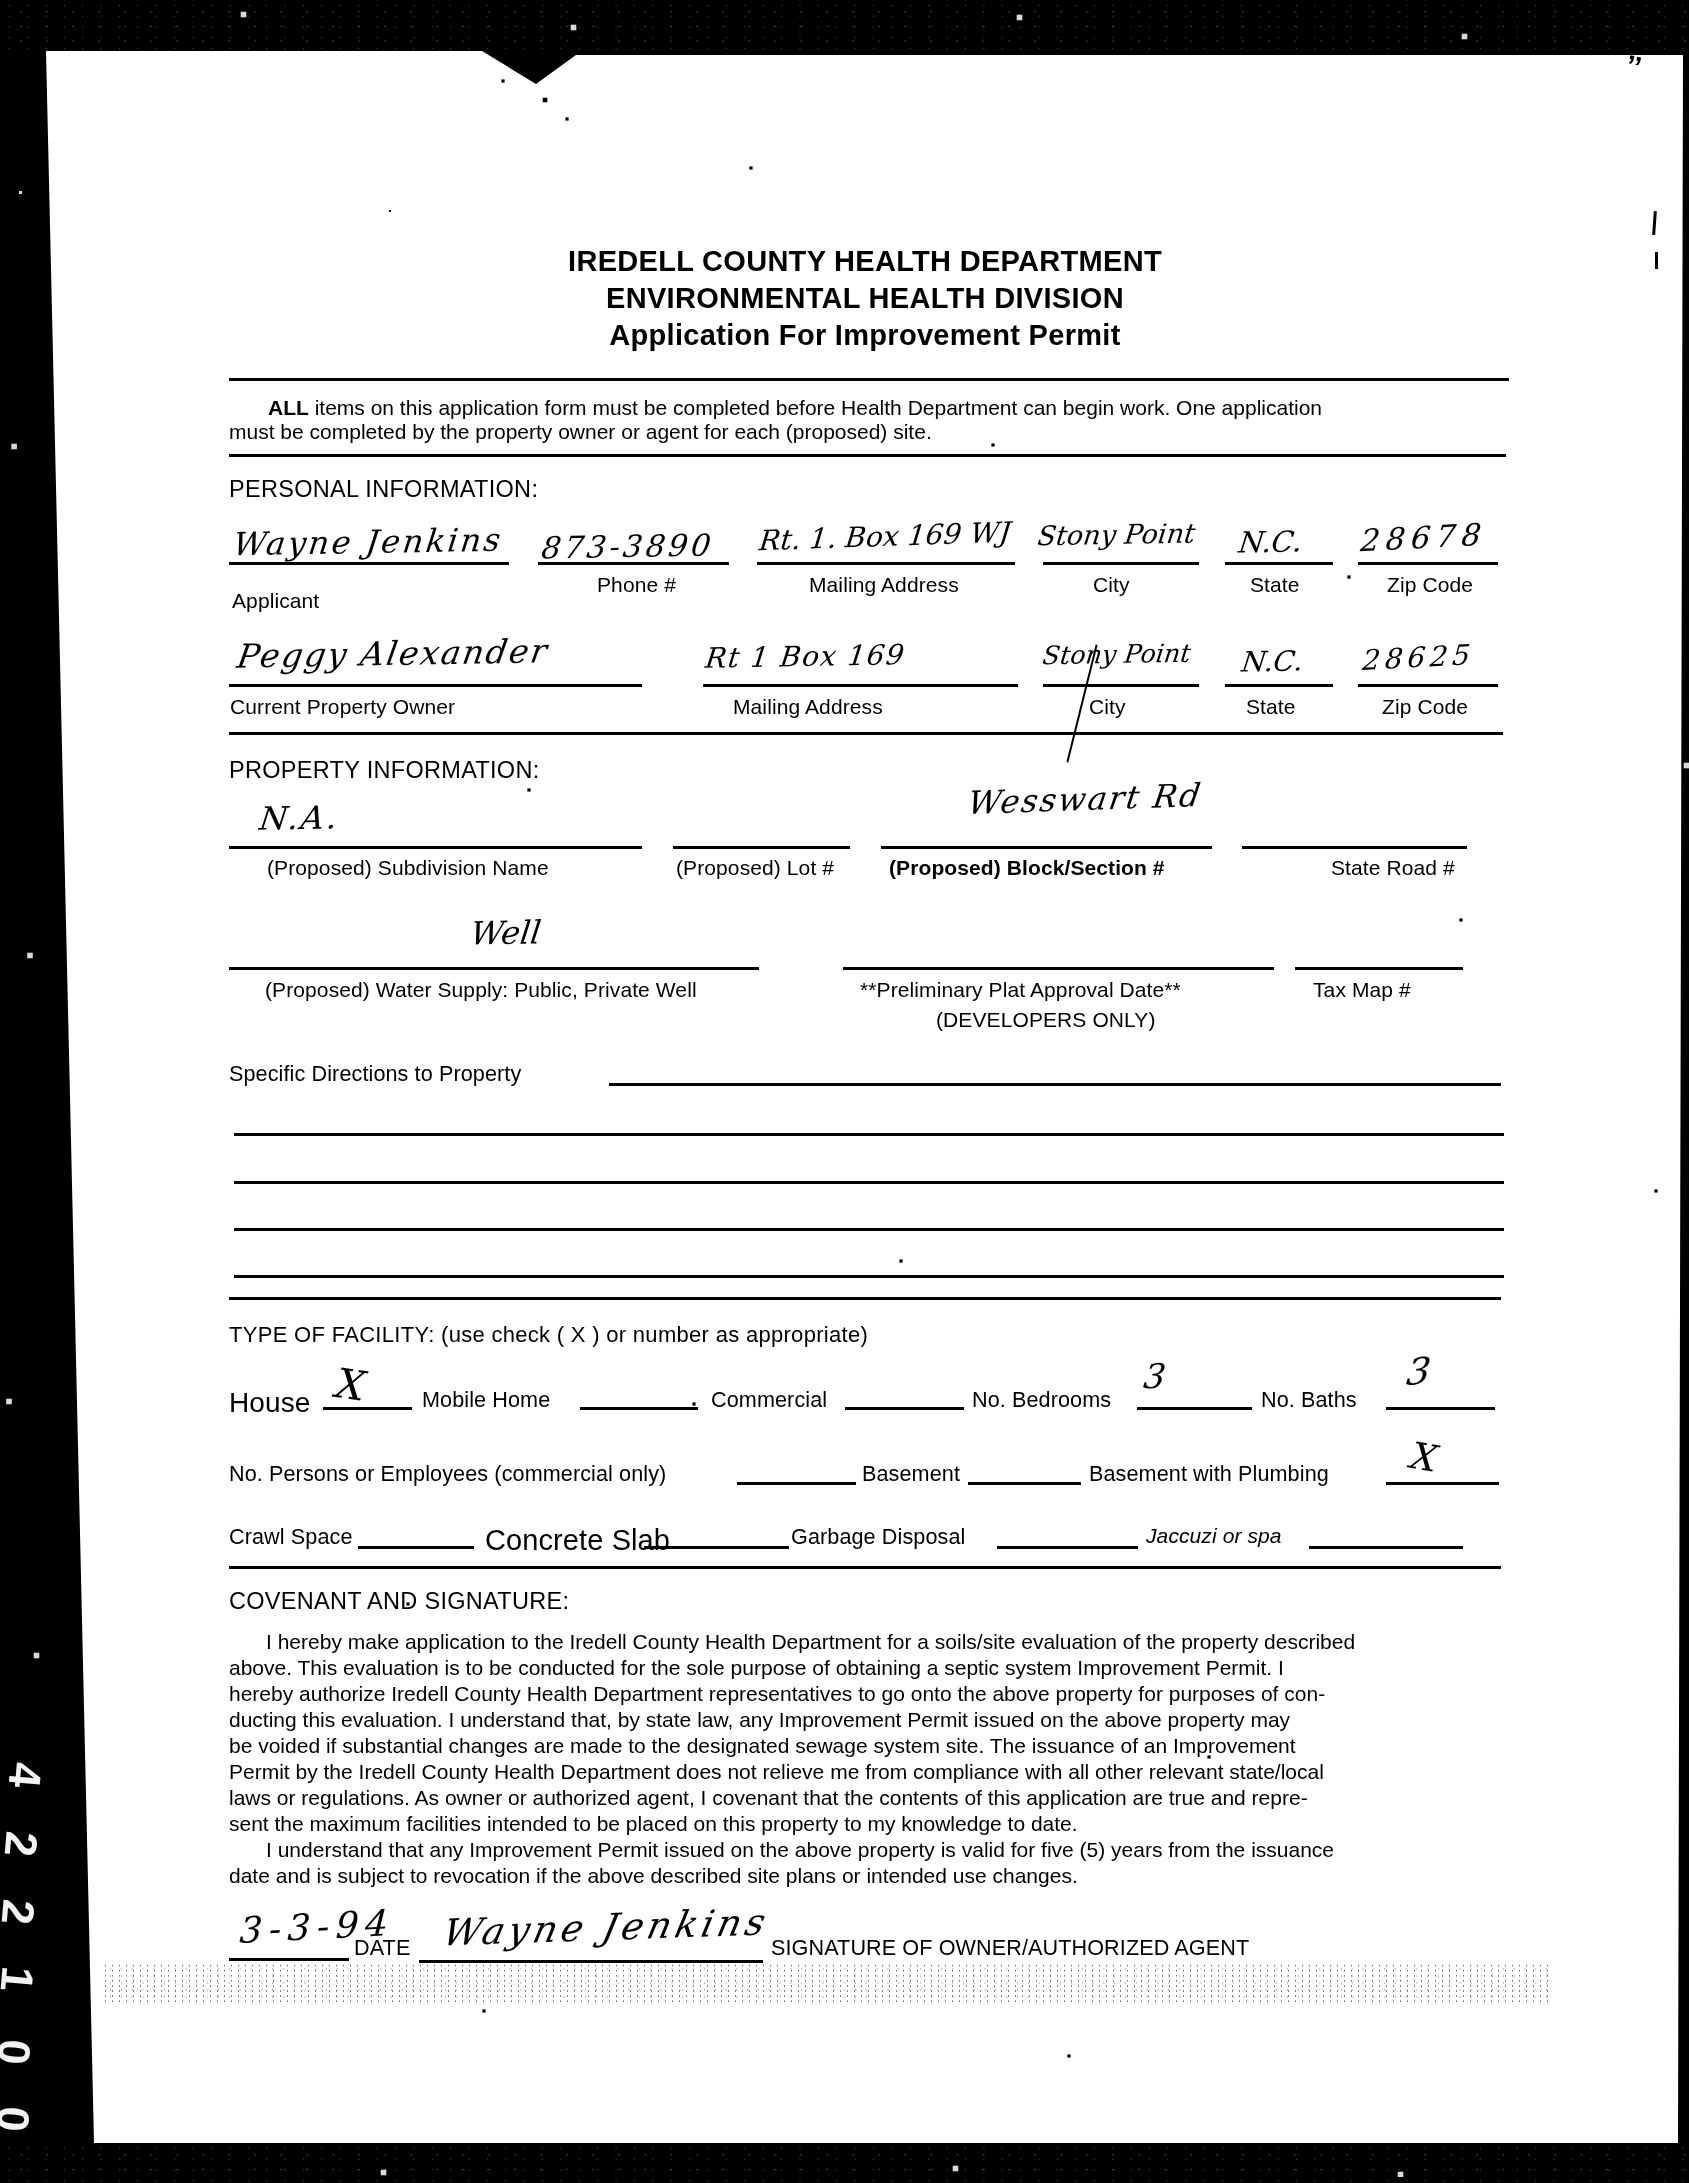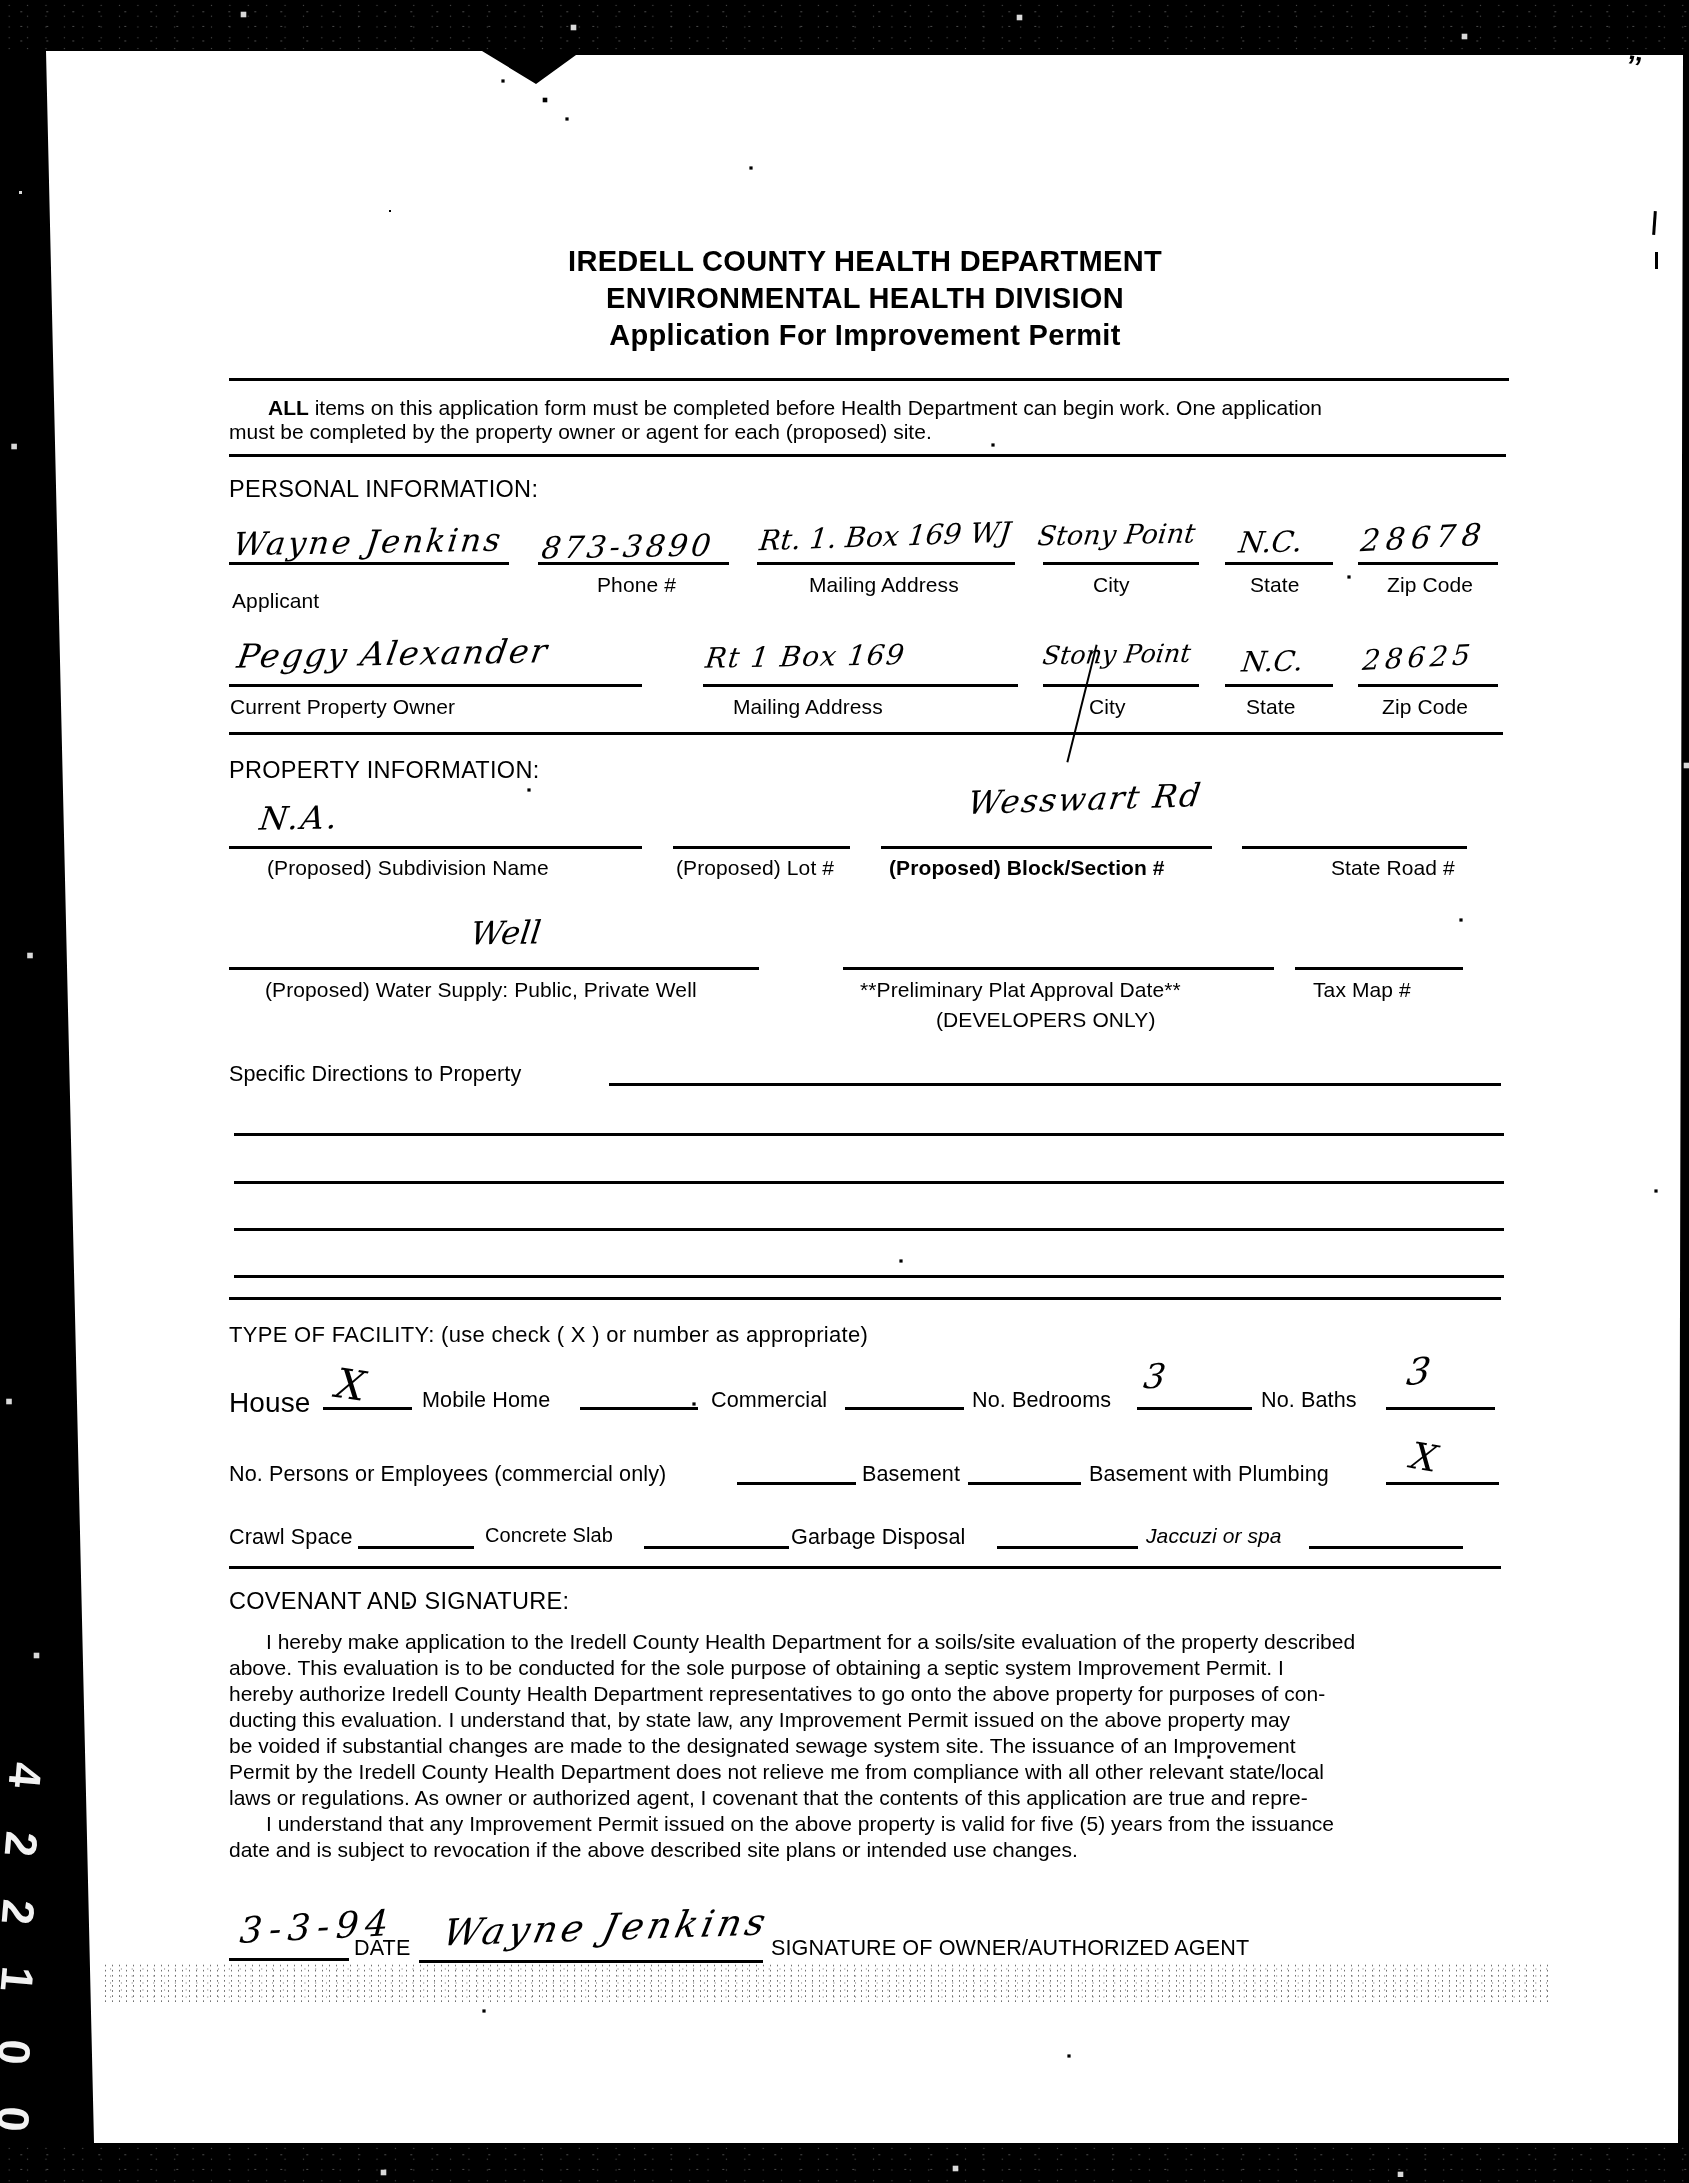--- a/index.html
+++ b/index.html
@@ -176,39 +176,40 @@
   <div class="lbl" style="left:229px;top:1461px;font-size:21.6px;">No. Persons or Employees (commercial only)</div>
   <div class="ln" style="left:737px;top:1482px;width:119px;"></div>
   <div class="lbl" style="left:862px;top:1461px;font-size:21.6px;">Basement</div>
   <div class="ln" style="left:968px;top:1482px;width:113px;"></div>
   <div class="lbl" style="left:1089px;top:1461px;font-size:21.6px;">Basement with Plumbing</div>
   <div class="hw hw-x" style="left:1411px;top:1436px;font-size:37px;transform:rotate(10deg);">X</div>
   <div class="ln" style="left:1386px;top:1482px;width:113px;"></div>
 
   <div class="lbl" style="left:229px;top:1524px;font-size:21.6px;">Crawl Space</div>
   <div class="ln" style="left:358px;top:1546px;width:116px;"></div>
-  <div class="lbl" style="left:485px;top:1524px;font-size:20px;">Concrete Slab</div>
+  <div class="lbl" style="left:485px;top:1524px;font-size:29px;">Concrete Slab</div>
   <div class="ln" style="left:644px;top:1546px;width:145px;"></div>
   <div class="lbl" style="left:791px;top:1524px;font-size:21.6px;">Garbage Disposal</div>
   <div class="ln" style="left:997px;top:1546px;width:141px;"></div>
   <div class="lbl" style="left:1146px;top:1524px;font-size:21px;font-style:italic;">Jaccuzi or spa</div>
   <div class="ln" style="left:1309px;top:1546px;width:154px;"></div>
 
   <div class="rule" style="left:229px;top:1566px;width:1272px;"></div>
 
   <div class="hdg" style="left:229px;top:1588px;">COVENANT AND SIGNATURE:</div>
 
   <div class="covenant">
     <div class="cov-line indent">I hereby make application to the Iredell County Health Department for a soils/site evaluation of the property described</div>
     <div class="cov-line">above. This evaluation is to be conducted for the sole purpose of obtaining a septic system Improvement Permit. I</div>
     <div class="cov-line">hereby authorize Iredell County Health Department representatives to go onto the above property for purposes of con-</div>
     <div class="cov-line">ducting this evaluation. I understand that, by state law, any Improvement Permit issued on the above property may</div>
     <div class="cov-line">be voided if substantial changes are made to the designated sewage system site. The issuance of an Improvement</div>
     <div class="cov-line">Permit by the Iredell County Health Department does not relieve me from compliance with all other relevant state/local</div>
     <div class="cov-line">laws or regulations. As owner or authorized agent, I covenant that the contents of this application are true and repre-</div>
+    <div class="cov-line">sent the maximum facilities intended to be placed on this property to my knowledge to date.</div>
     <div class="cov-line indent">I understand that any Improvement Permit issued on the above property is valid for five (5) years from the issuance</div>
     <div class="cov-line">date and is subject to revocation if the above described site plans or intended use changes.</div>
   </div>
 
   <div class="hw" style="left:240px;top:1906px;font-size:36px;letter-spacing:6.4px;transform:skewX(-6deg) rotate(-3deg);">3-3-94</div>
   <div class="ln" style="left:229px;top:1958px;width:120px;"></div>
   <div class="lbl" style="left:354px;top:1935px;font-size:21.6px;">DATE</div>
   <div class="hw" style="left:445px;top:1906px;font-size:37px;letter-spacing:3.8px;transform:skewX(-14deg) rotate(-2deg);">Wayne Jenkins</div>
   <div class="ln" style="left:419px;top:1960px;width:344px;"></div>
   <div class="lbl" style="left:771px;top:1935px;font-size:21.6px;">SIGNATURE OF OWNER/AUTHORIZED AGENT</div>

